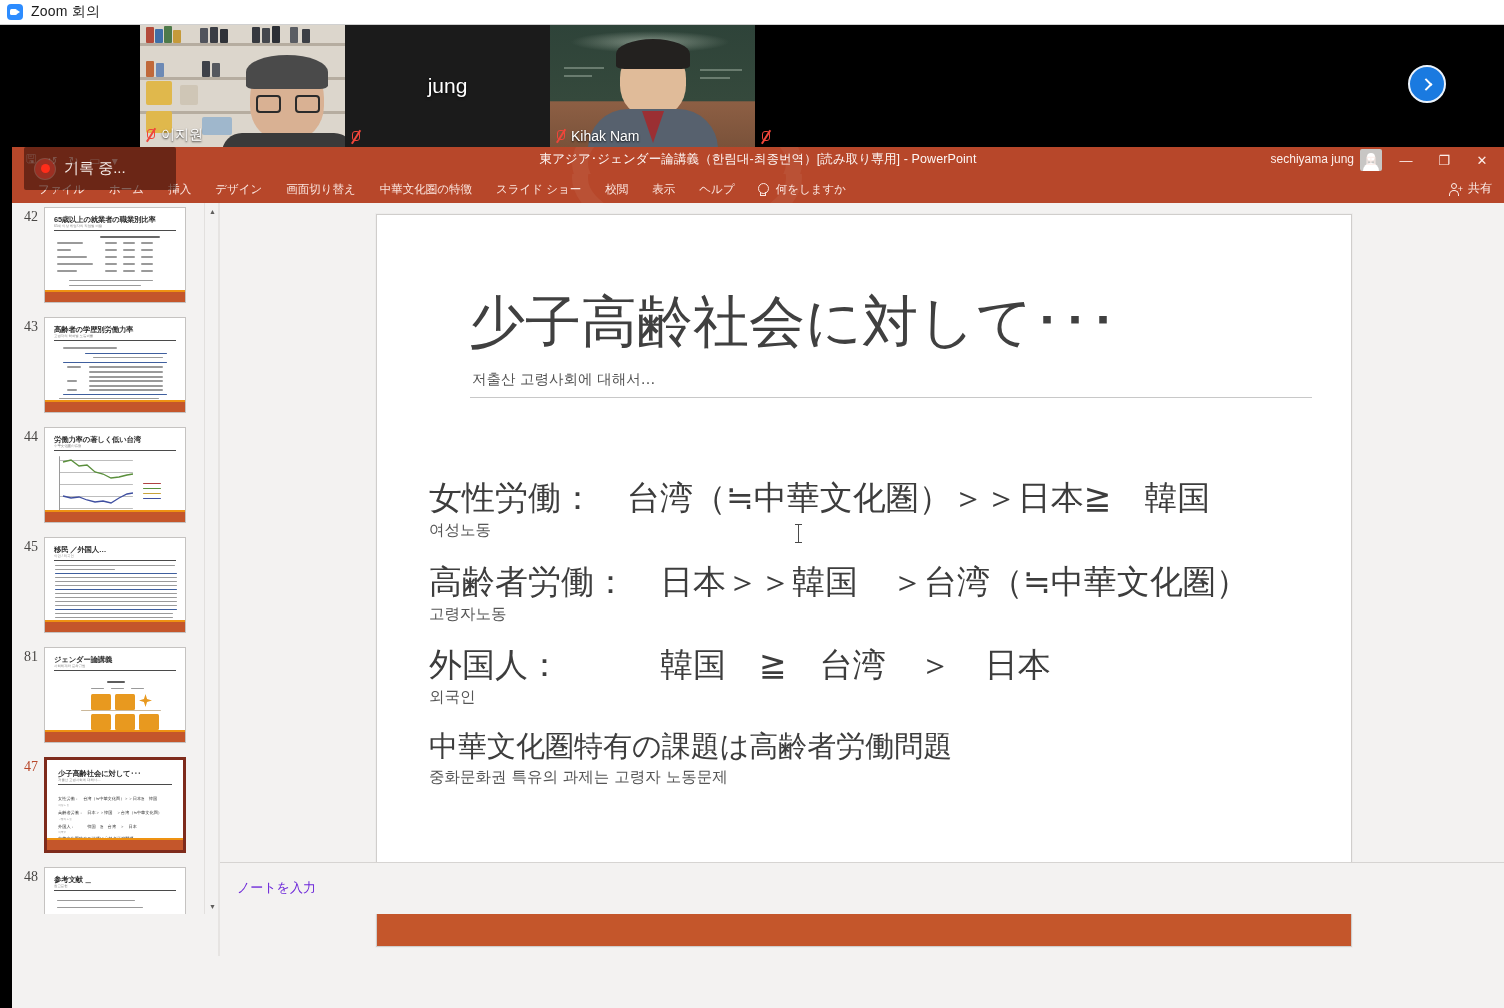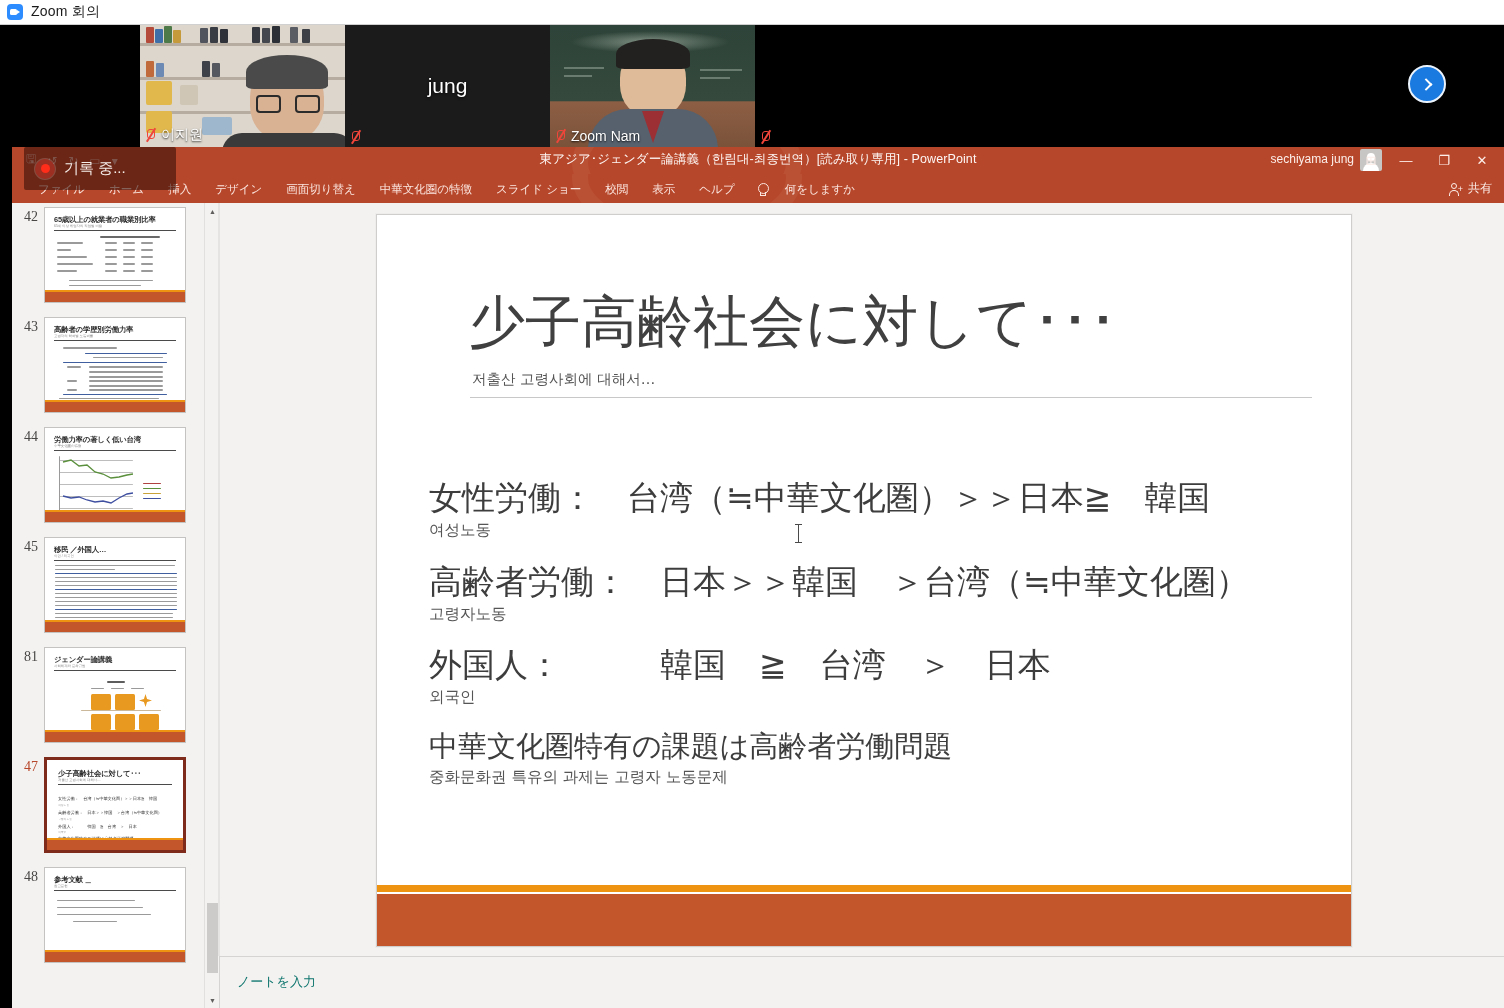--- a/index.html
+++ b/index.html
@@ -220,21 +220,21 @@
     position:absolute; left: 560px; top:-58px; width: 230px; height: 124px;
     border-radius:50%; border: 16px solid rgba(255,255,255,.055);
   }
   #tabs {
     position:absolute; left:14px; top:6px; display:flex; align-items:center; gap:0;
   }
   .tab {
     color:#fbe6e0; font-size:11.5px; padding:0 12px; white-space:nowrap;
     line-height:18px;
   }
-  #tell-me { display:flex; align-items:center; gap:17px; padding-left:10px;
+  #tell-me { display:flex; align-items:center; gap:8px; padding-left:10px;
     color:#fbe6e0; font-size:11.5px; }
   #bulb { width:11px; height:13px; position:relative; }
   #bulb::before { content:""; position:absolute; left:1px; top:0; width:9px; height:9px;
     border-radius:50%; border:1.4px solid #fbe6e0; }
   #bulb::after { content:""; position:absolute; left:3.2px; bottom:0; width:4.5px; height:3px;
     border:1.3px solid #fbe6e0; border-top:none; }
   #share-btn {
     position:absolute; right:12px; top:6px; display:flex; align-items:center; gap:5px;
     color:#fceeea; font-size:12px;
   }
@@ -255,21 +255,21 @@
   }
   #rec-dot {
     width:20px; height:20px; border-radius:50%; background:#9c2f22;
     display:flex; align-items:center; justify-content:center; flex:0 0 auto;
     box-shadow: 0 0 0 1px rgba(255,255,255,.18);
   }
   #rec-dot .inner { width:9px; height:9px; border-radius:50%; background:#ff2d1a; }
   #rec-text { color:#f6eeea; font-size:15px; white-space:nowrap; }
 
   
-  #ppt-body { position:relative; height: 805px; width:100%; background:#f3f2f1;
+  #ppt-body { position:relative; height: 711px; width:100%; background:#f3f2f1;
     display:flex; }
 
   
   #thumb-pane {
     position:relative; width: 208px; flex:0 0 auto; background:#f3f2f1;
     border-right:1px solid #d6d4d2; overflow:hidden;
   }
   #thumb-list { position:absolute; left:0; top:0; width:192px; padding-top:4px; }
   .thumb-row { display:flex; align-items:flex-start; gap:6px; margin-bottom:14px;
     padding-left:4px; }
@@ -344,21 +344,21 @@
     content:""; position:absolute; left:-3px; width:7px; height:1px; background:#4a4a4a; }
   #text-cursor::before { top:0; }
   #text-cursor::after { bottom:0; }
 
   
   #notes-pane {
     position:absolute; left:208px; right:0; bottom:0; height:52px;
     background:#f3f2f1; border-top:1px solid #d6d4d2;
   }
   #notes-placeholder { position:absolute; left:17px; top:16px; font-size:13px;
-    color:#0f766e; font-family:"DejaVu Sans", sans-serif; }
+    color:#6d28d9; font-family:"DejaVu Sans", sans-serif; }
 
   
   #pane-split { position:absolute; left:206px; top:0; width:2px; height:753px;
     background:#e6e4e2; }
 </style>
 </head>
 <body>
 
 <div id="zoom-window">
 
@@ -428,21 +428,21 @@
       <div class="chalk" style="left:150px;top:44px;width:42px"></div>
       <div class="chalk" style="left:150px;top:52px;width:30px"></div>
       <div class="person">
         <div class="hd"></div>
           <div class="hair"></div>
           <div class="body"></div>
           <div class="collar"></div>
       </div>
       <div class="nametag">
         <span class="mutedot"></span>
-        <span>Zoom Nam</span>
+        <span>Kihak Nam</span>
       </div>
     </div>
 
     <div class="tile" id="tile-6">
       <div class="blk"></div>
       <div class="nametag">
         <span class="mutedot"></span>
       </div>
     </div>
 

